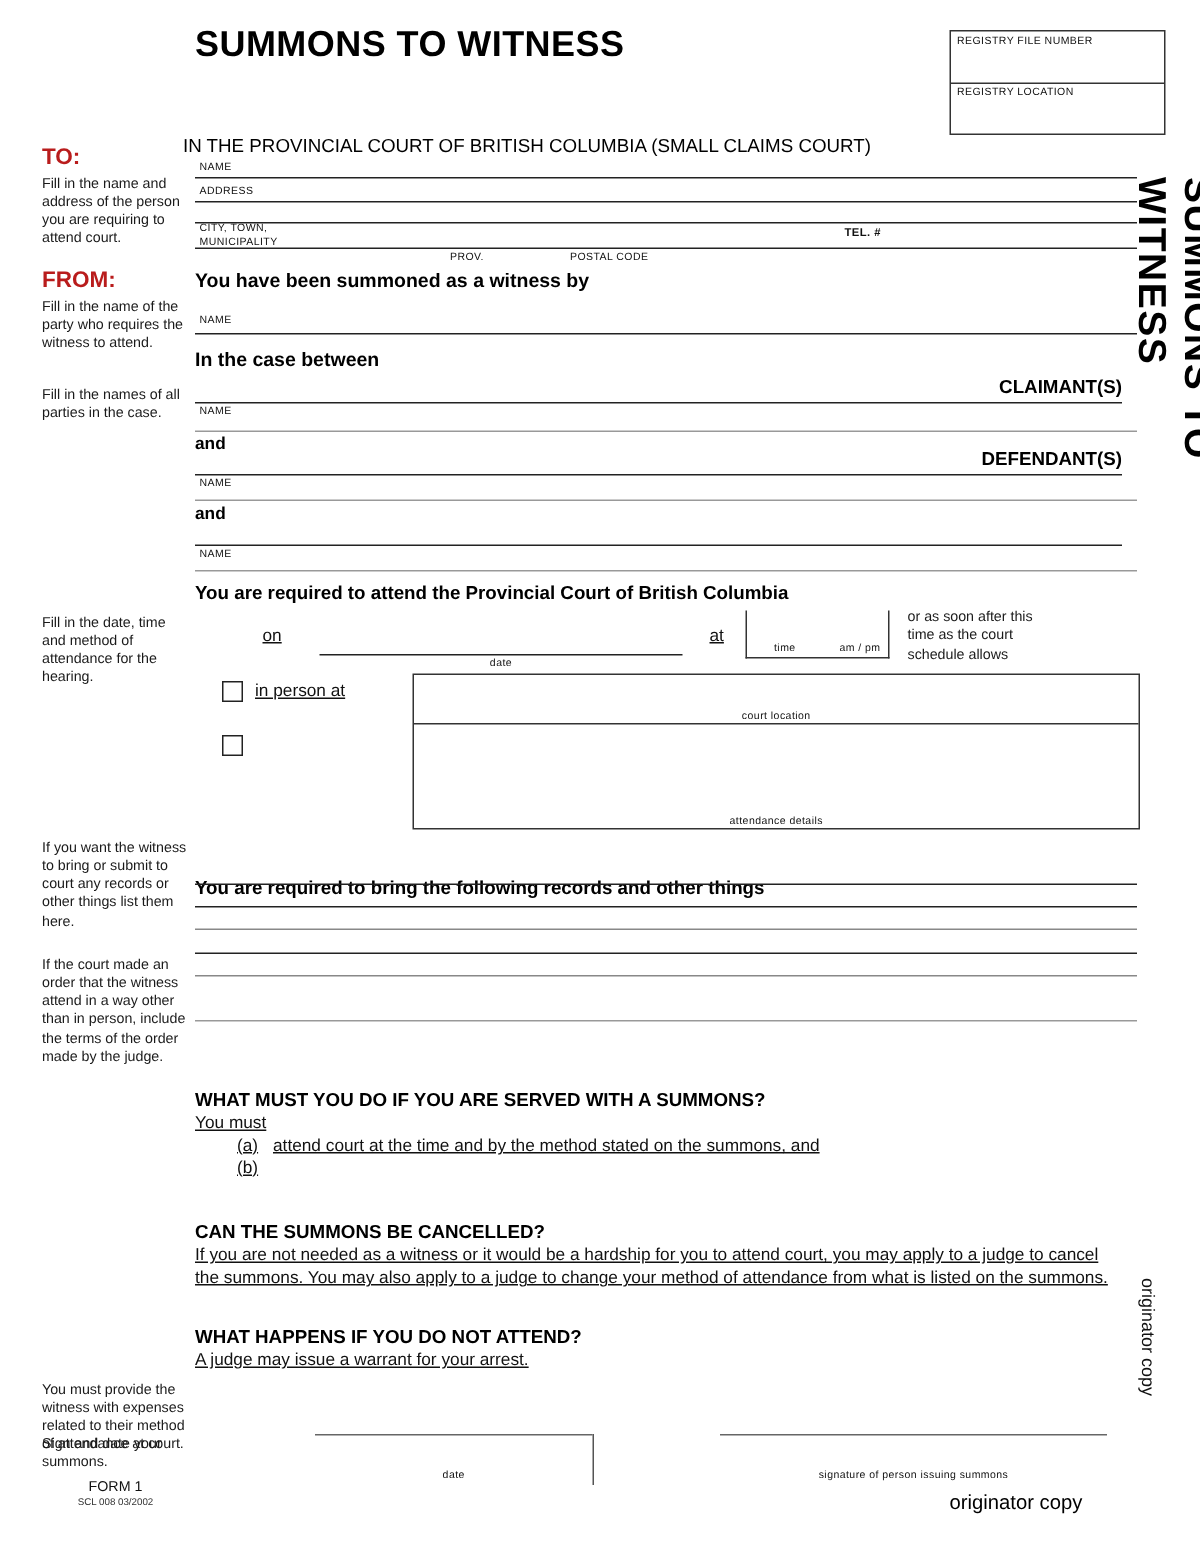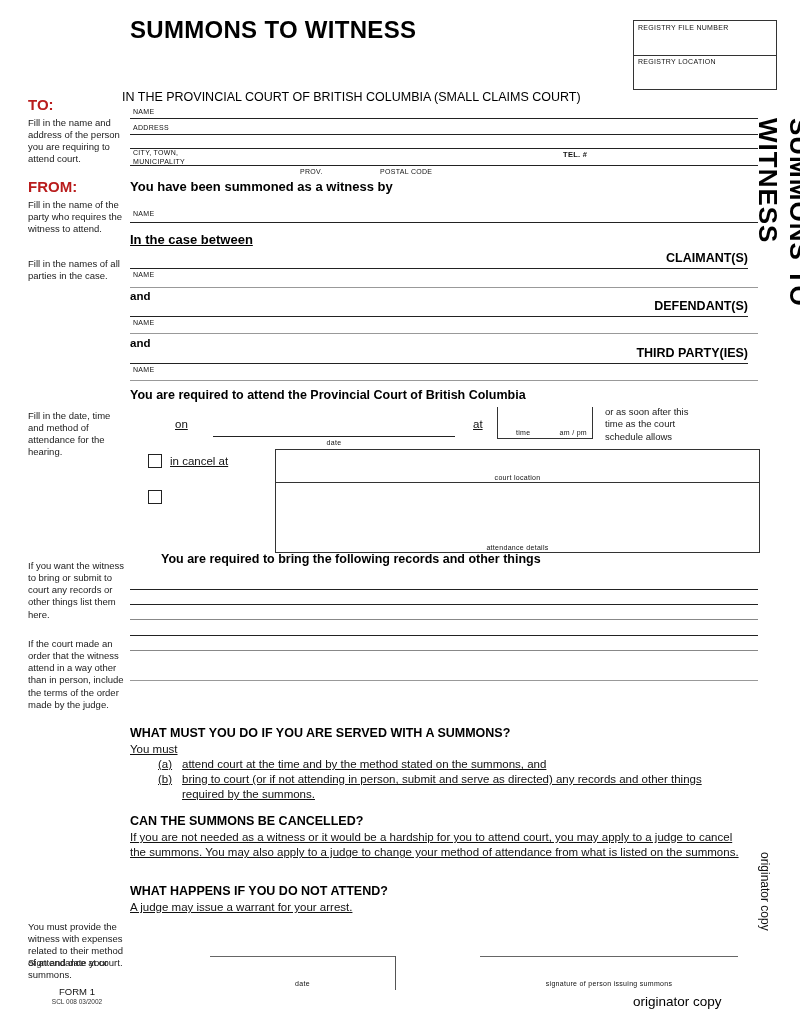--- a/index.html
+++ b/index.html
@@ -66,85 +66,83 @@
   <span class="abs flabel" style="left:300px; top:168px;">PROV.</span>
   <span class="abs flabel" style="left:380px; top:168px;">POSTAL CODE</span>
 
   <div class="abs marginHead" style="left:28px; top:178px;">FROM:</div>
   <div class="abs note" style="left:28px; top:199px; width:98px;">Fill in the name of the party who requires the witness to attend.</div>
 
   <div class="abs bigHead" style="left:130px; top:179px;">You have been summoned as a witness by</div>
   <span class="abs flabel" style="left:133px; top:210px;">NAME</span>
   <div class="abs fline" style="left:130px; top:222px; width:628px;"></div>
 
-  <div class="abs bigHead" style="left:130px; top:232px;text-decoration:underline;">In the case between</div>
+  <div class="abs bigHead" style="left:130px; top:232px;">In the case between</div>
   <div class="abs note" style="left:28px; top:258px; width:98px;">Fill in the names of all parties in the case.</div>
 
   <div class="abs roleLabel" style="left:500px; top:251px; width:248px;">CLAIMANT(S)</div>
   <div class="abs fline" style="left:130px; top:268px; width:618px;"></div>
   <span class="abs flabel" style="left:133px; top:271px;">NAME</span>
   <div class="abs gline" style="left:130px; top:287px; width:628px;"></div>
 
   <div class="abs andLabel" style="left:130px; top:290px;">and</div>
   <div class="abs roleLabel" style="left:500px; top:299px; width:248px;">DEFENDANT(S)</div>
   <div class="abs fline" style="left:130px; top:316px; width:618px;"></div>
   <span class="abs flabel" style="left:133px; top:319px;">NAME</span>
   <div class="abs gline" style="left:130px; top:333px; width:628px;"></div>
 
   <div class="abs andLabel" style="left:130px; top:337px;">and</div>
-  <div class="abs roleLabel" style="left:500px; top:346px; width:248px;">THIRD PARTY(IES)</div>
   <div class="abs fline" style="left:130px; top:363px; width:618px;"></div>
   <span class="abs flabel" style="left:133px; top:366px;">NAME</span>
   <div class="abs gline" style="left:130px; top:380px; width:628px;"></div>
 
   <div class="abs secHead" style="left:130px; top:388px;">You are required to attend the Provincial Court of British Columbia</div>
   <div class="abs note" style="left:28px; top:410px; width:100px;">Fill in the date, time and method of attendance for the hearing.</div>
 
   <span class="abs body" style="left:175px; top:417px;">on</span>
   <div class="abs" style="left:213px; top:436px; width:242px; border-top:1.3px solid #222;"></div>
   <div class="abs flabel center" style="left:213px; top:439px; width:242px;">date</div>
 
   <span class="abs body" style="left:473px; top:417px;">at</span>
   <div class="abs" style="left:497px; top:407px; width:94px; height:31px; border-left:1.3px solid #333; border-right:1.3px solid #333; border-bottom:1.3px solid #333;">
     <span class="flabel" style="position:absolute; left:18px; bottom:2px;">time</span>
     <span class="flabel" style="position:absolute; right:5px; bottom:2px;">am / pm</span>
   </div>
   <div class="abs" style="left:605px; top:406px; width:96px; font-size:9.5px; line-height:1.3; color:#1a1a1a;">or as soon after this time as the court schedule allows</div>
 
   <div class="abs checkbox" style="left:148px; top:454px;"></div>
-  <span class="abs body" style="left:170px; top:454px;">in cancel at</span>
+  <span class="abs body" style="left:170px; top:454px;">in person at</span>
 
   <div class="abs boxed" style="left:275px; top:449px; width:483px; height:102px;">
     <div style="position:absolute; left:0; top:0; width:100%; height:32px; border-bottom:1.1px solid #333;">
       <div class="flabel center" style="position:absolute; left:0; bottom:1px; width:100%;">court location</div>
     </div>
     <div style="position:absolute; left:0; top:32px; width:100%; height:70px;">
       <div class="flabel center" style="position:absolute; left:0; bottom:1px; width:100%;">attendance details</div>
     </div>
   </div>
 
   <div class="abs checkbox" style="left:148px; top:490px;"></div>
 
-  <div class="abs secHead" style="left:130px; top:552px;margin-left:31px;">You are required to bring the following records and other things</div>
+  <div class="abs secHead" style="left:130px; top:585px;">You are required to bring the following records and other things</div>
   <div class="abs note" style="left:28px; top:560px; width:100px;">If you want the witness to bring or submit to court any records or other things list them here.</div>
   <div class="abs note" style="left:28px; top:638px; width:102px;">If the court made an order that the witness attend in a way other than in person, include the terms of the order made by the judge.</div>
 
   <div class="abs fline" style="left:130px; top:589px; width:628px;"></div>
   <div class="abs fline" style="left:130px; top:604px; width:628px;"></div>
   <div class="abs" style="left:130px; top:619px; width:628px; border-top:1px solid #888;"></div>
   <div class="abs fline" style="left:130px; top:635px; width:628px;"></div>
   <div class="abs" style="left:130px; top:650px; width:628px; border-top:1px solid #888;"></div>
   <div class="abs" style="left:130px; top:680px; width:628px; border-top:1px solid #999;"></div>
 
   <div class="abs secHead" style="left:130px; top:726px;">WHAT MUST YOU DO IF YOU ARE SERVED WITH A SUMMONS?</div>
   <div class="abs body" style="left:130px; top:742px;">You must</div>
   <span class="abs body" style="left:158px; top:757px;">(a)</span>
   <span class="abs body" style="left:182px; top:757px; width:560px;">attend court at the time and by the method stated on the summons, and</span>
   <span class="abs body" style="left:158px; top:772px;">(b)</span>
-  <div class="abs body" style="left:182px; top:772px; width:545px;">bring to court (or if not attending in person, submit and serve as directed) any records and other things required by the summons.</div>
 
   <div class="abs secHead" style="left:130px; top:814px;">CAN THE SUMMONS BE CANCELLED?</div>
   <div class="abs body" style="left:130px; top:830px; width:610px;">If you are not needed as a witness or it would be a hardship for you to attend court, you may apply to a judge to cancel the summons. You may also apply to a judge to change your method of attendance from what is listed on the summons.</div>
 
   <div class="abs secHead" style="left:130px; top:884px;">WHAT HAPPENS IF YOU DO NOT ATTEND?</div>
   <div class="abs body" style="left:130px; top:900px; width:610px;">A judge may issue a warrant for your arrest.</div>
 
   <div class="abs note" style="left:28px; top:891px; width:102px;margin-top:30px;">You must provide the witness with expenses related to their method of attendance at court.</div>
 
   <div class="abs note" style="left:28px; top:957px; width:98px;">Sign and date your summons.</div>

